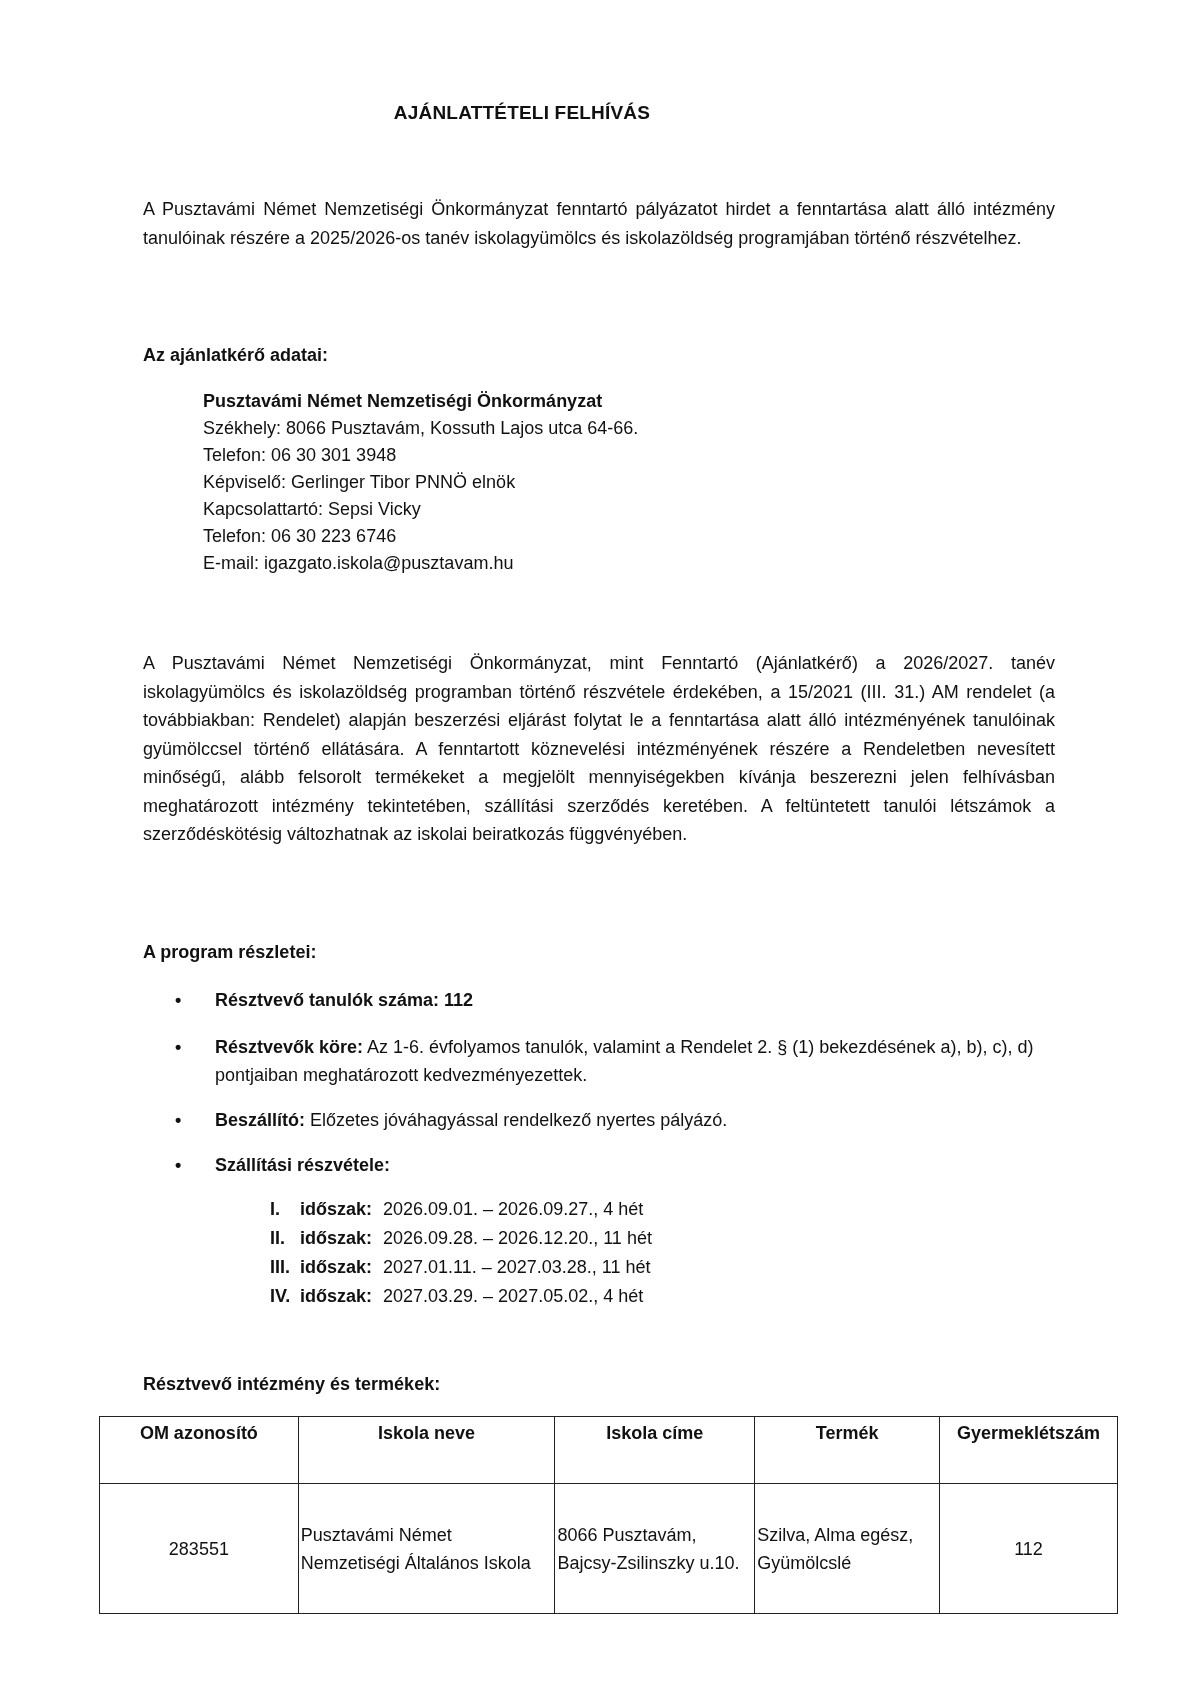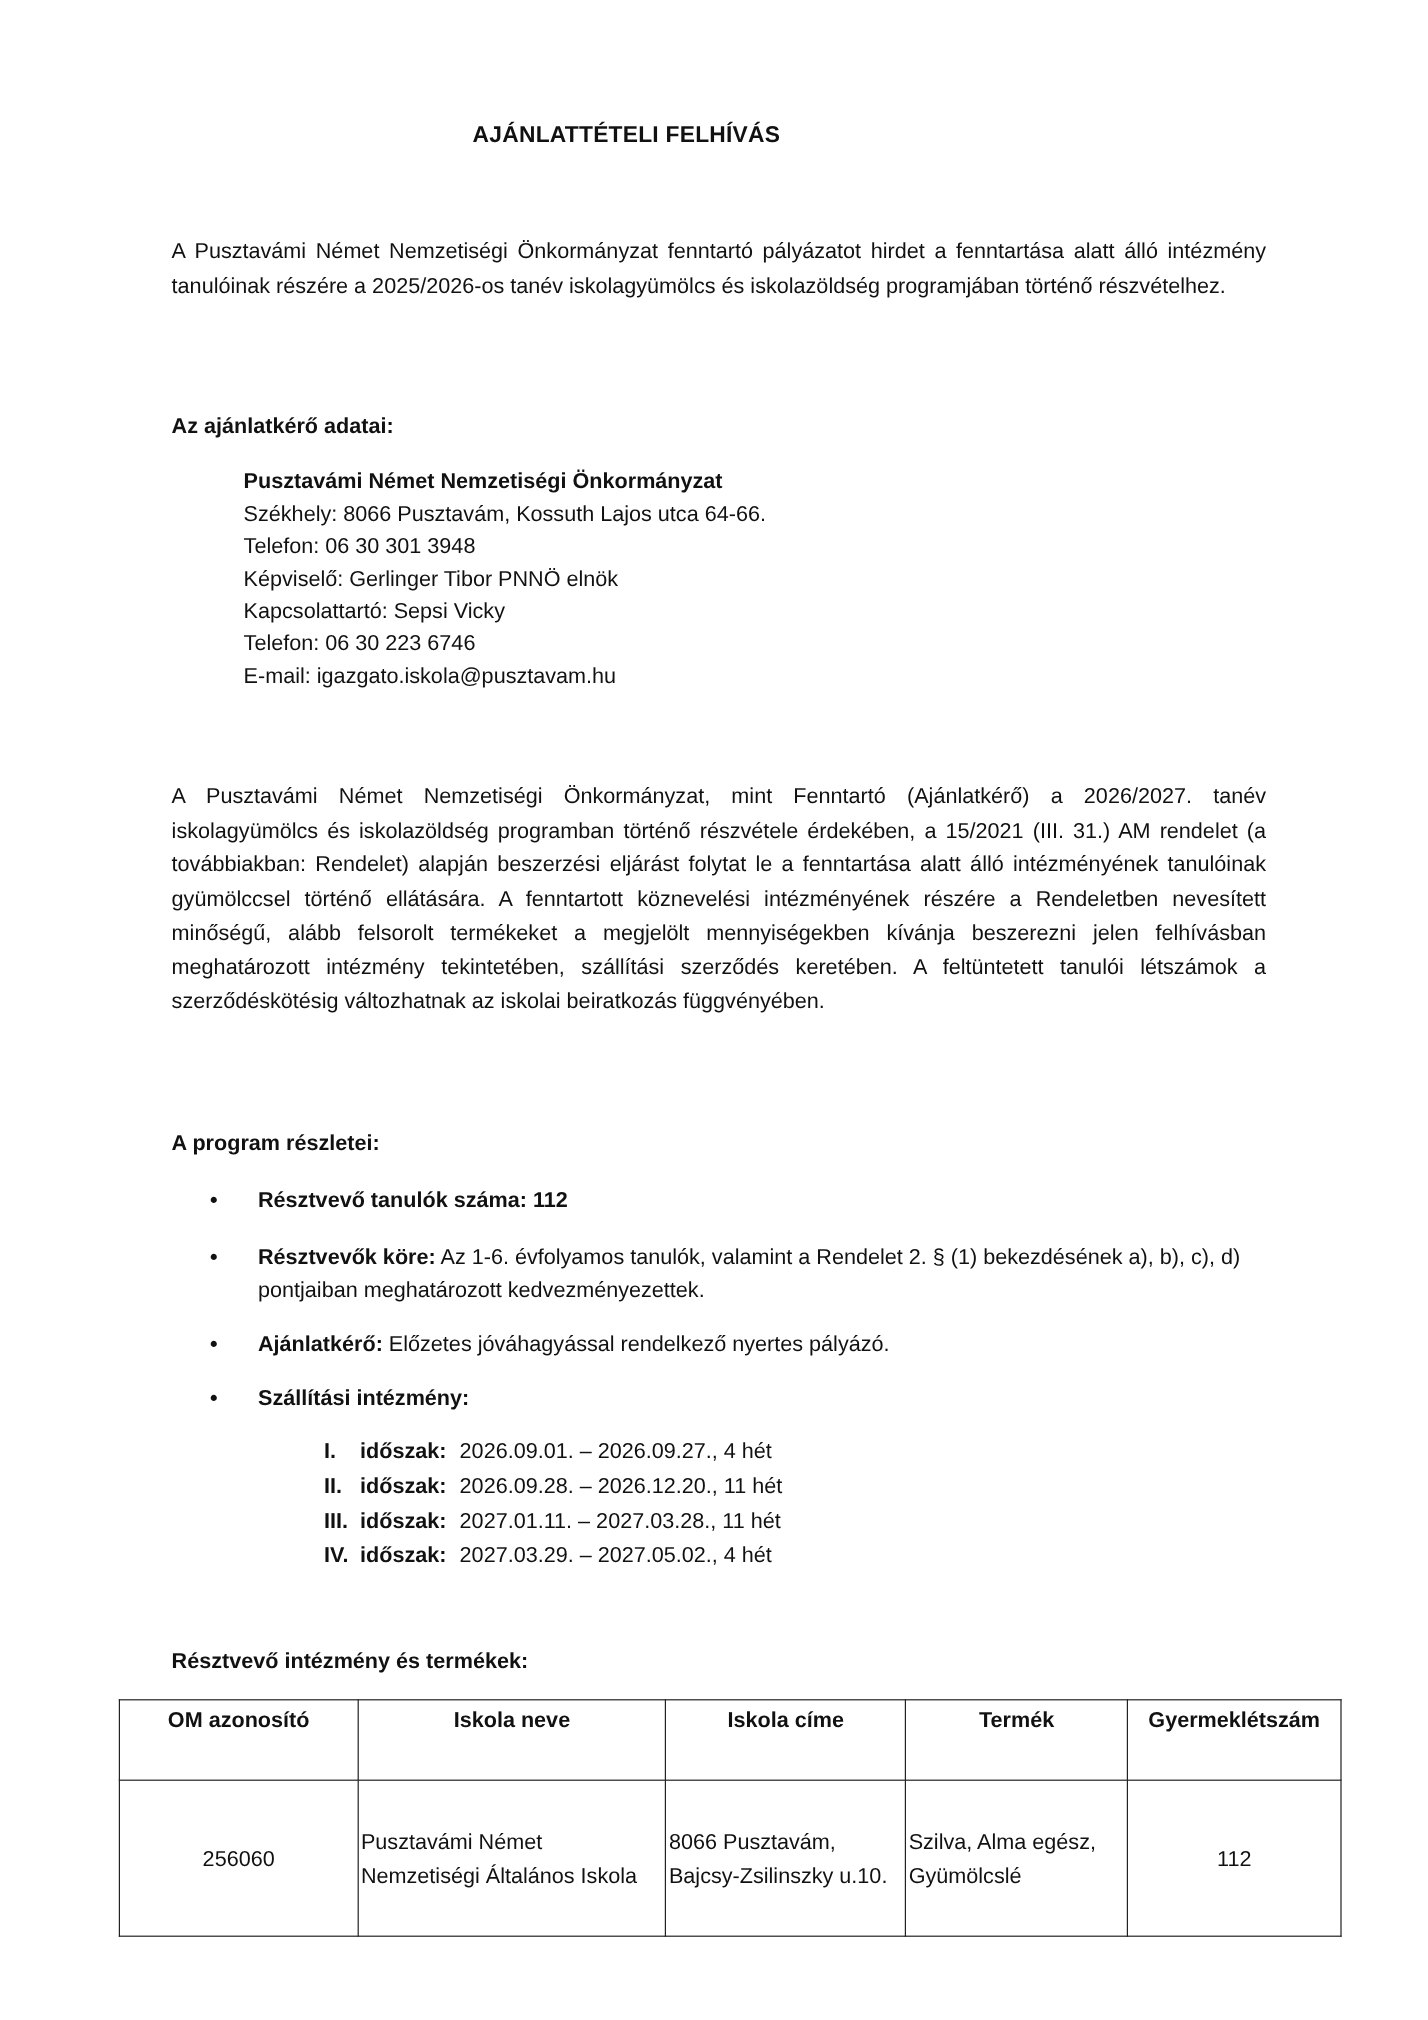--- a/index.html
+++ b/index.html
@@ -66,25 +66,25 @@
   <div class="bullet" style="top:0px;">
     <span class="dot">•</span>
     <span class="txt"><span class="b">Résztvevő tanulók száma: 112</span></span>
   </div>
   <div class="bullet" style="top:47px;">
     <span class="dot">•</span>
     <span class="txt"><span class="b">Résztvevők köre:</span><span> Az 1-6. évfolyamos tanulók, valamint a Rendelet 2. § (1) bekezdésének a), b), c), d) pontjaiban meghatározott kedvezményezettek.</span></span>
   </div>
   <div class="bullet" style="top:120px;">
     <span class="dot">•</span>
-    <span class="txt"><span class="b">Ajánlatkérő:</span><span> Előzetes jóváhagyással rendelkező nyertes pályázó.</span></span>
+    <span class="txt"><span class="b">Beszállító:</span><span> Előzetes jóváhagyással rendelkező nyertes pályázó.</span></span>
   </div>
   <div class="bullet" style="top:165px;">
     <span class="dot">•</span>
-    <span class="txt"><span class="b">Szállítási intézmény:</span></span>
+    <span class="txt"><span class="b">Szállítási részvétele:</span></span>
   </div>
 </div>
 
 <div class="abs periods" style="top:1195px;">
   <div class="period" style="top:0px;">
     <span class="num">I.</span>
     <span class="lbl">időszak:</span>
     <span class="val">2026.09.01. – 2026.09.27., 4 hét</span>
   </div>
   <div class="period" style="top:29px;">
@@ -118,20 +118,20 @@
     <tr>
       <th class="c">OM azonosító</th>
       <th class="c">Iskola neve</th>
       <th class="c">Iskola címe</th>
       <th class="c">Termék</th>
       <th class="c">Gyermeklétszám</th>
     </tr>
   </thead>
   <tbody>
     <tr>
-      <td class="c">256060</td>
+      <td class="c">283551</td>
       <td class="l">Pusztavámi Német Nemzetiségi Általános Iskola</td>
       <td class="l">8066 Pusztavám, Bajcsy-Zsilinszky u.10.</td>
       <td class="l">Szilva, Alma egész, Gyümölcslé</td>
       <td class="c">112</td>
     </tr>
   </tbody>
 </table>
 
 </body></html>

